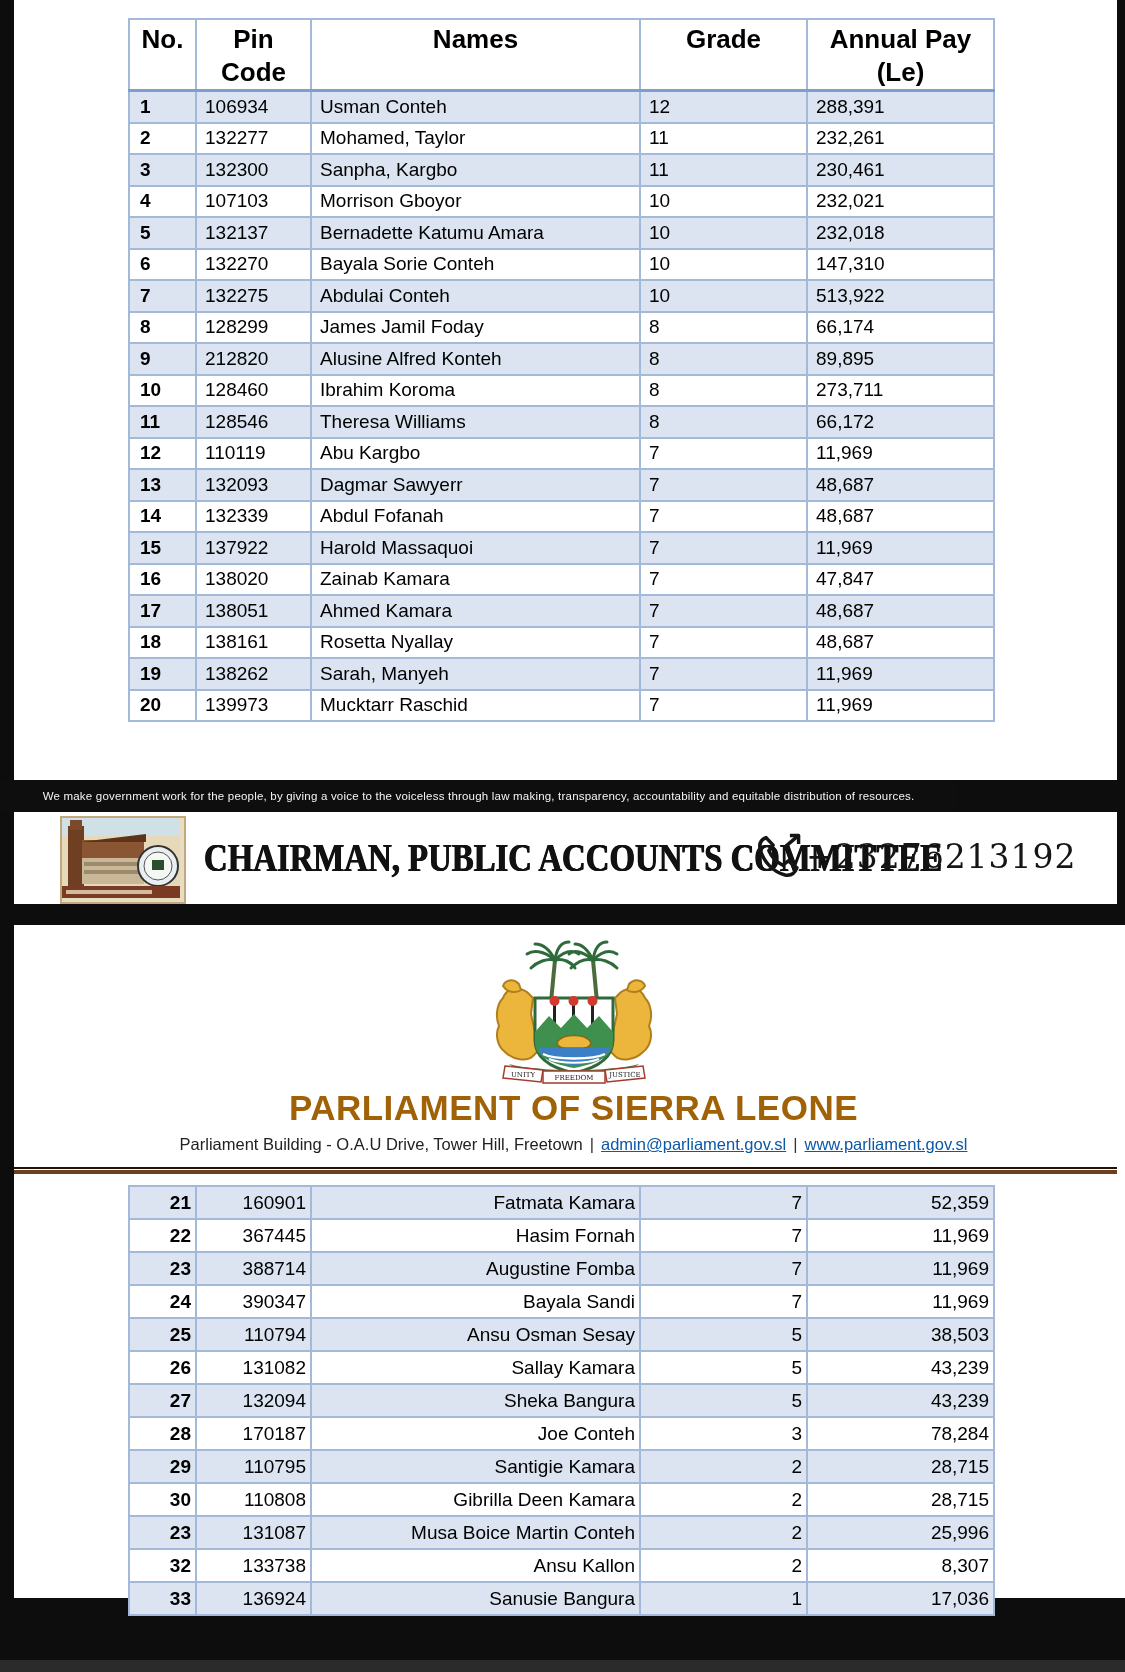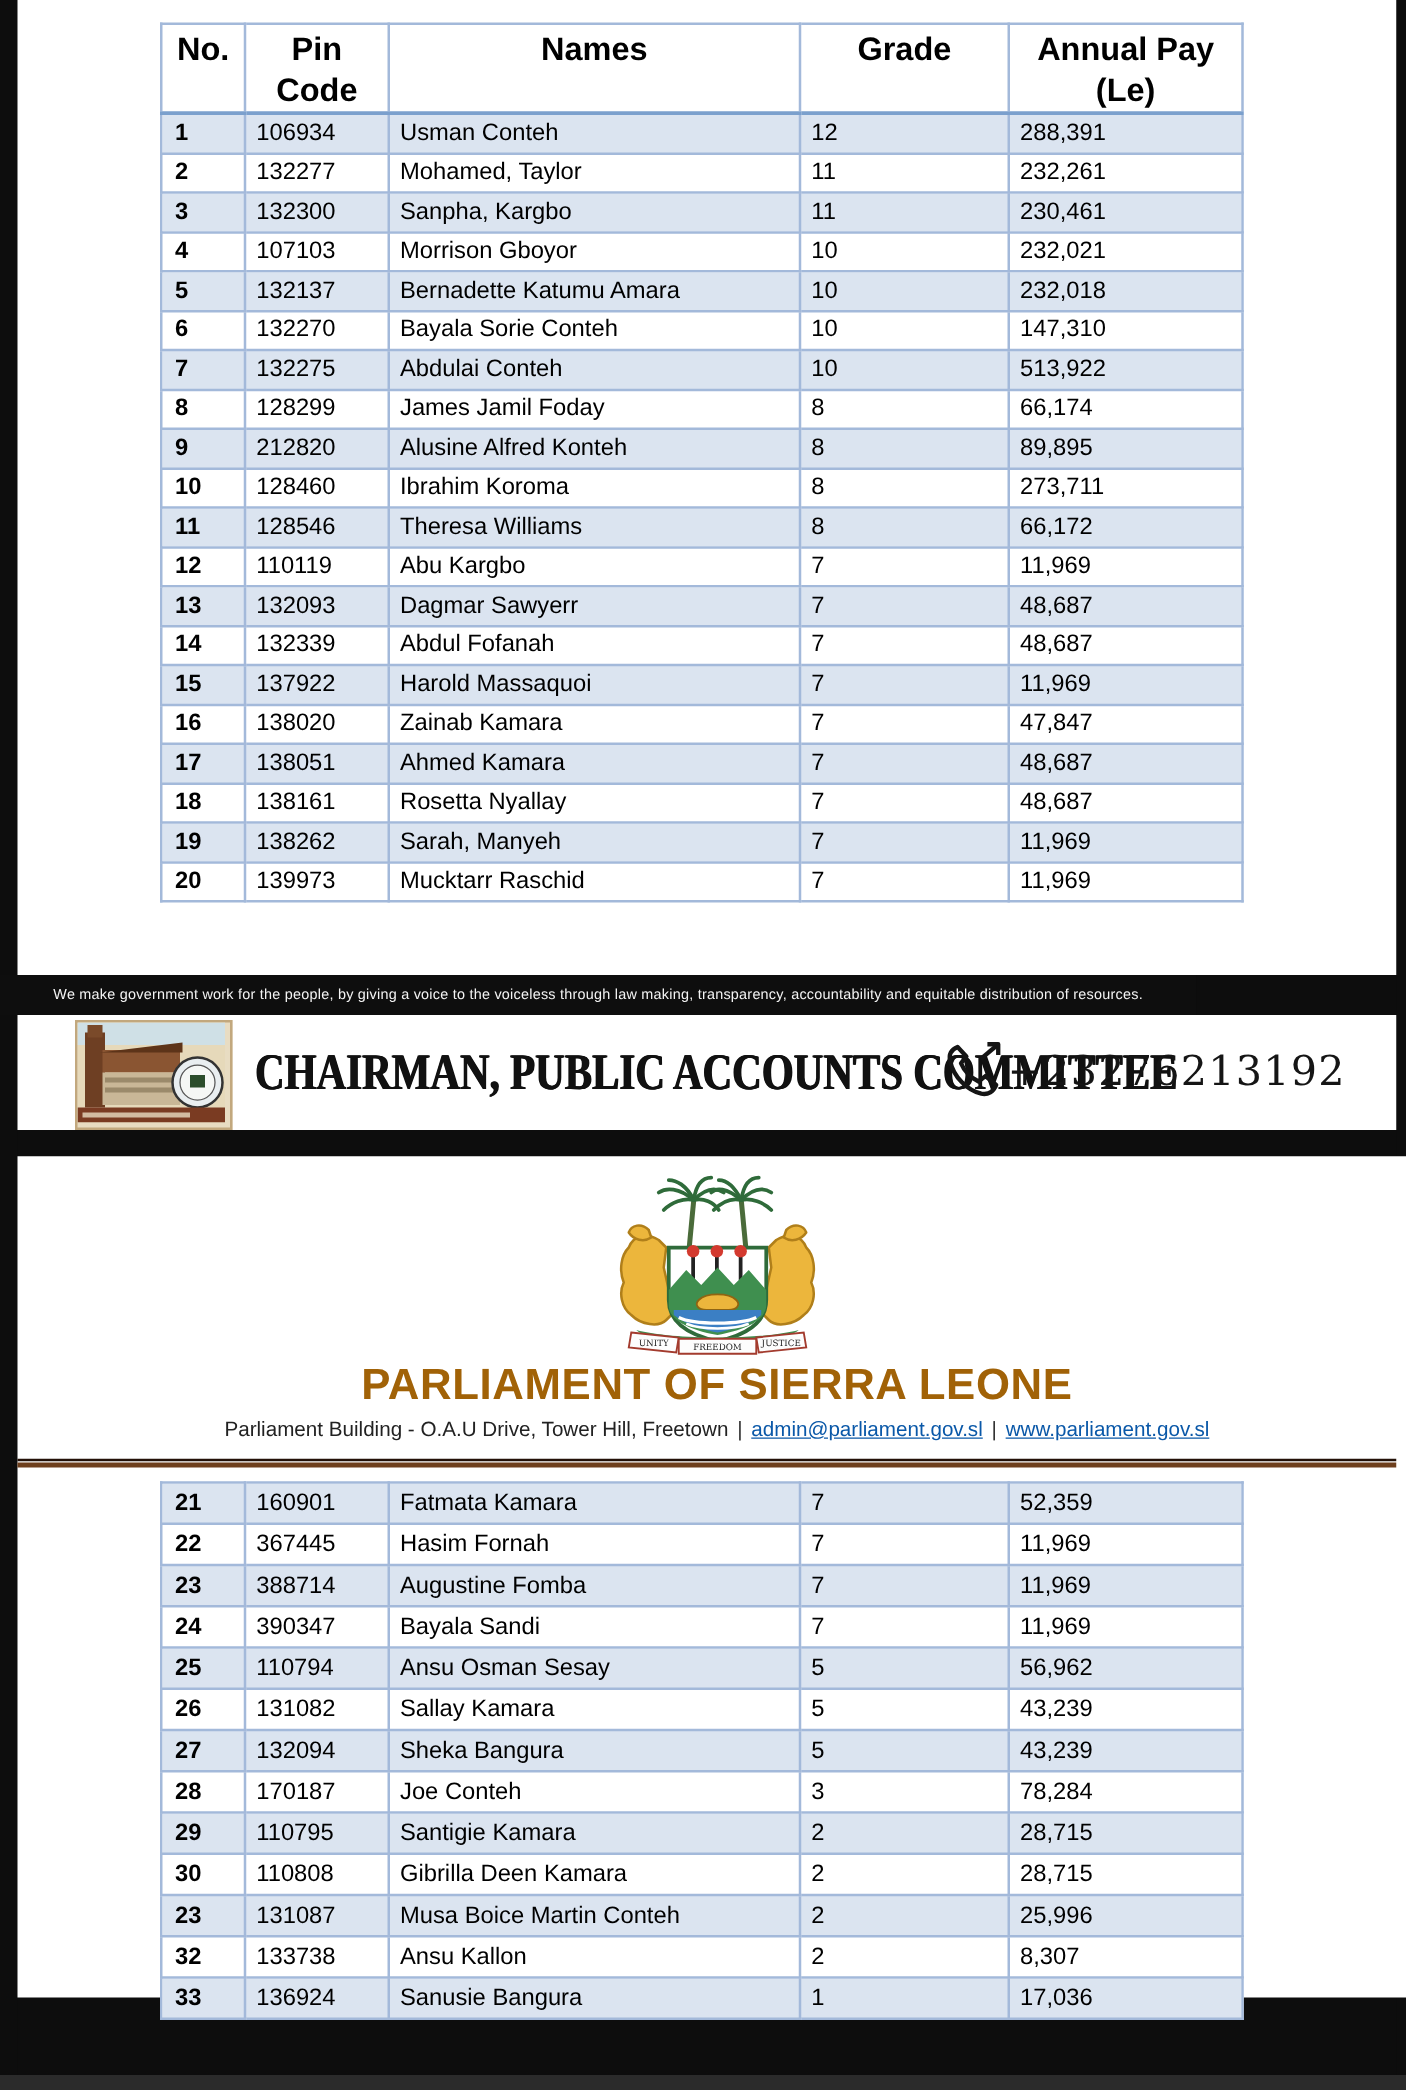--- a/index.html
+++ b/index.html
@@ -22,21 +22,21 @@
   table.paytable td, table.paytable th{border:2px solid #a3b9da;overflow:hidden;}
   table.paytable th{font-size:26px;font-weight:bold;text-align:center;vertical-align:top;
                     padding-top:3px;white-space:pre-line;line-height:1.25;
                     border-bottom:3px solid #7ba0cd;background:#fff;height:60px;}
   table.paytable td{font-size:19px;padding:0 4px 0 8px;white-space:nowrap;vertical-align:middle;}
   .t1 td{height:29.5px;}
   .t2 td{height:31px;}
   table.paytable td:first-child{font-weight:bold;padding-left:10px;}
   tr.shaded td{background:#dbe4f0;}
   .t1{left:114px;top:18px;}   
-  .t2{left:114px;top:260px;}  
+  .t2{left:114px;top:260px;text-align:right;}  
 
   
   .logo-box{position:absolute;left:46px;top:4px;width:122px;height:84px;border:2px solid #c2a87e;
             background:#e8dcc2;}
   .committee{position:absolute;left:190px;top:14px;width:620px;height:62px;display:flex;align-items:center;}
   .committee span{font-family:"Liberation Serif",serif;font-weight:bold;font-size:41px;color:#111;
                   white-space:nowrap;transform:scaleX(.80);transform-origin:left center;
                   text-shadow:.6px 0 0 #111,-.6px 0 0 #111;}
   .phone-wrap{position:absolute;left:738px;top:10px;height:68px;display:flex;align-items:center;gap:2px;}
   .phone-number{font-family:"DejaVu Serif",serif;font-size:33px;color:#151515;letter-spacing:1px;}
@@ -369,21 +369,21 @@
             <td>390347</td>
             <td>Bayala Sandi</td>
             <td>7</td>
             <td>11,969</td>
           </tr>
           <tr class="shaded">
             <td>25</td>
             <td>110794</td>
             <td>Ansu Osman Sesay</td>
             <td>5</td>
-            <td>56,962</td>
+            <td>38,503</td>
           </tr>
           <tr>
             <td>26</td>
             <td>131082</td>
             <td>Sallay Kamara</td>
             <td>5</td>
             <td>43,239</td>
           </tr>
           <tr class="shaded">
             <td>27</td>

